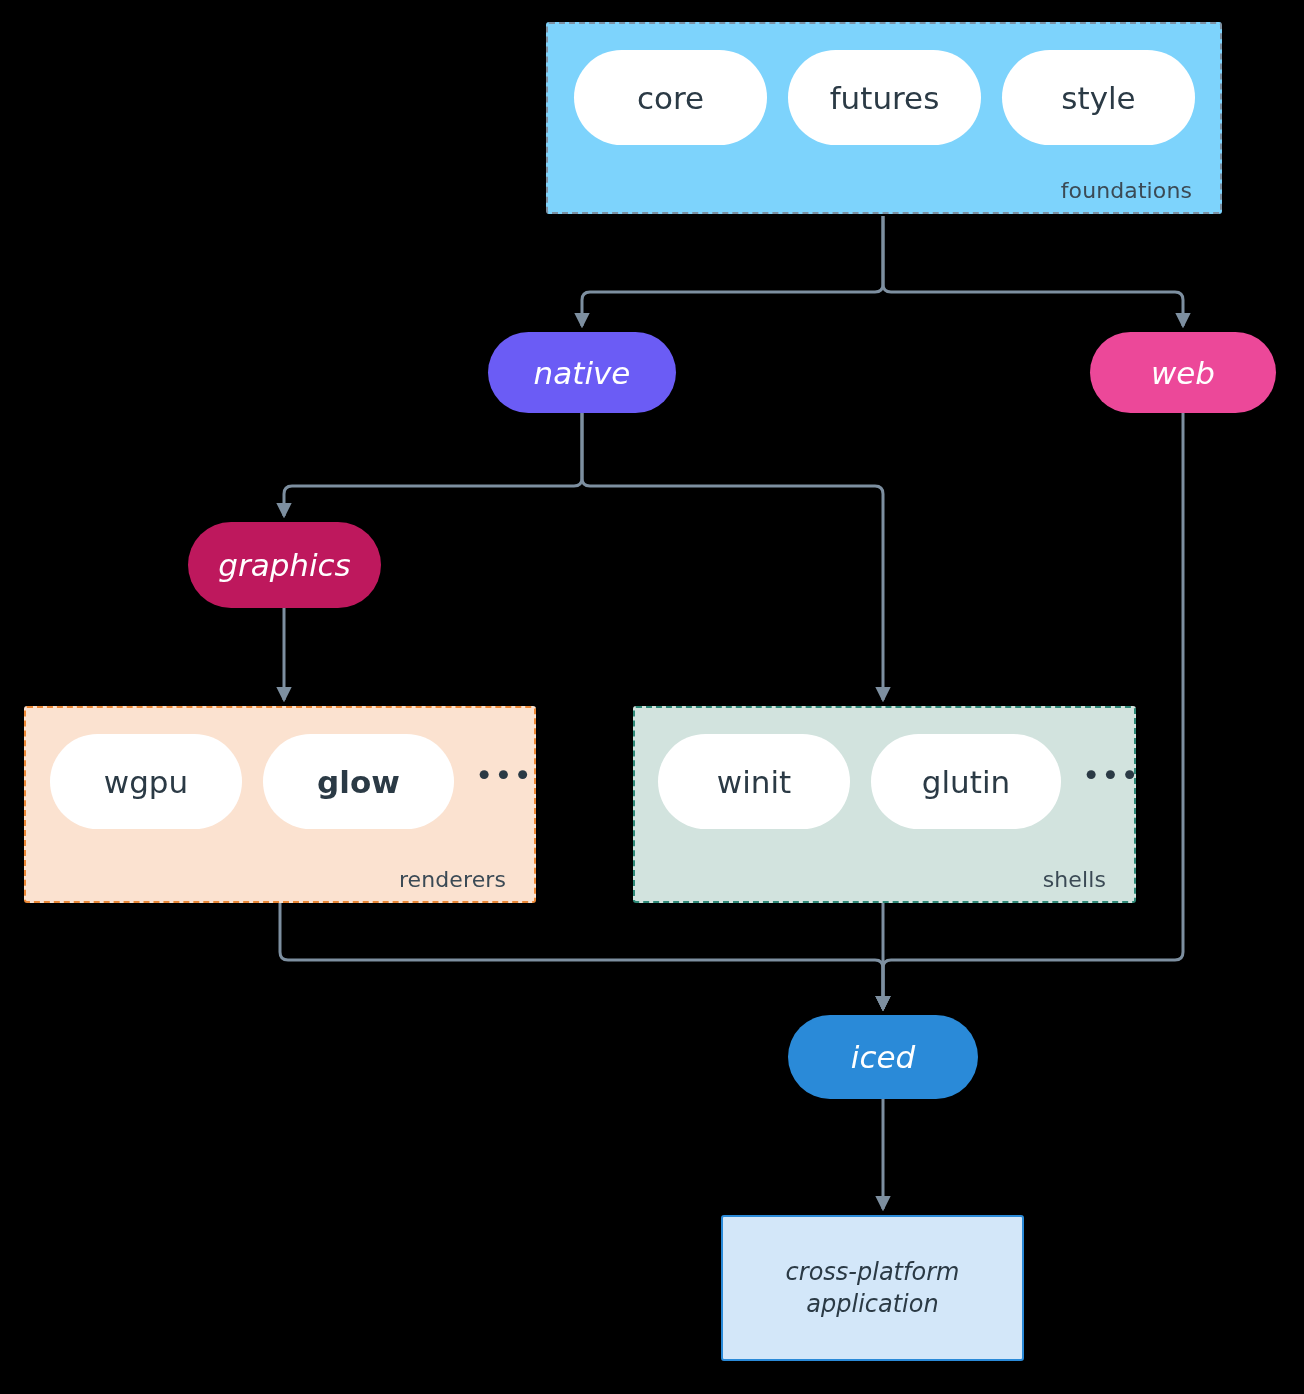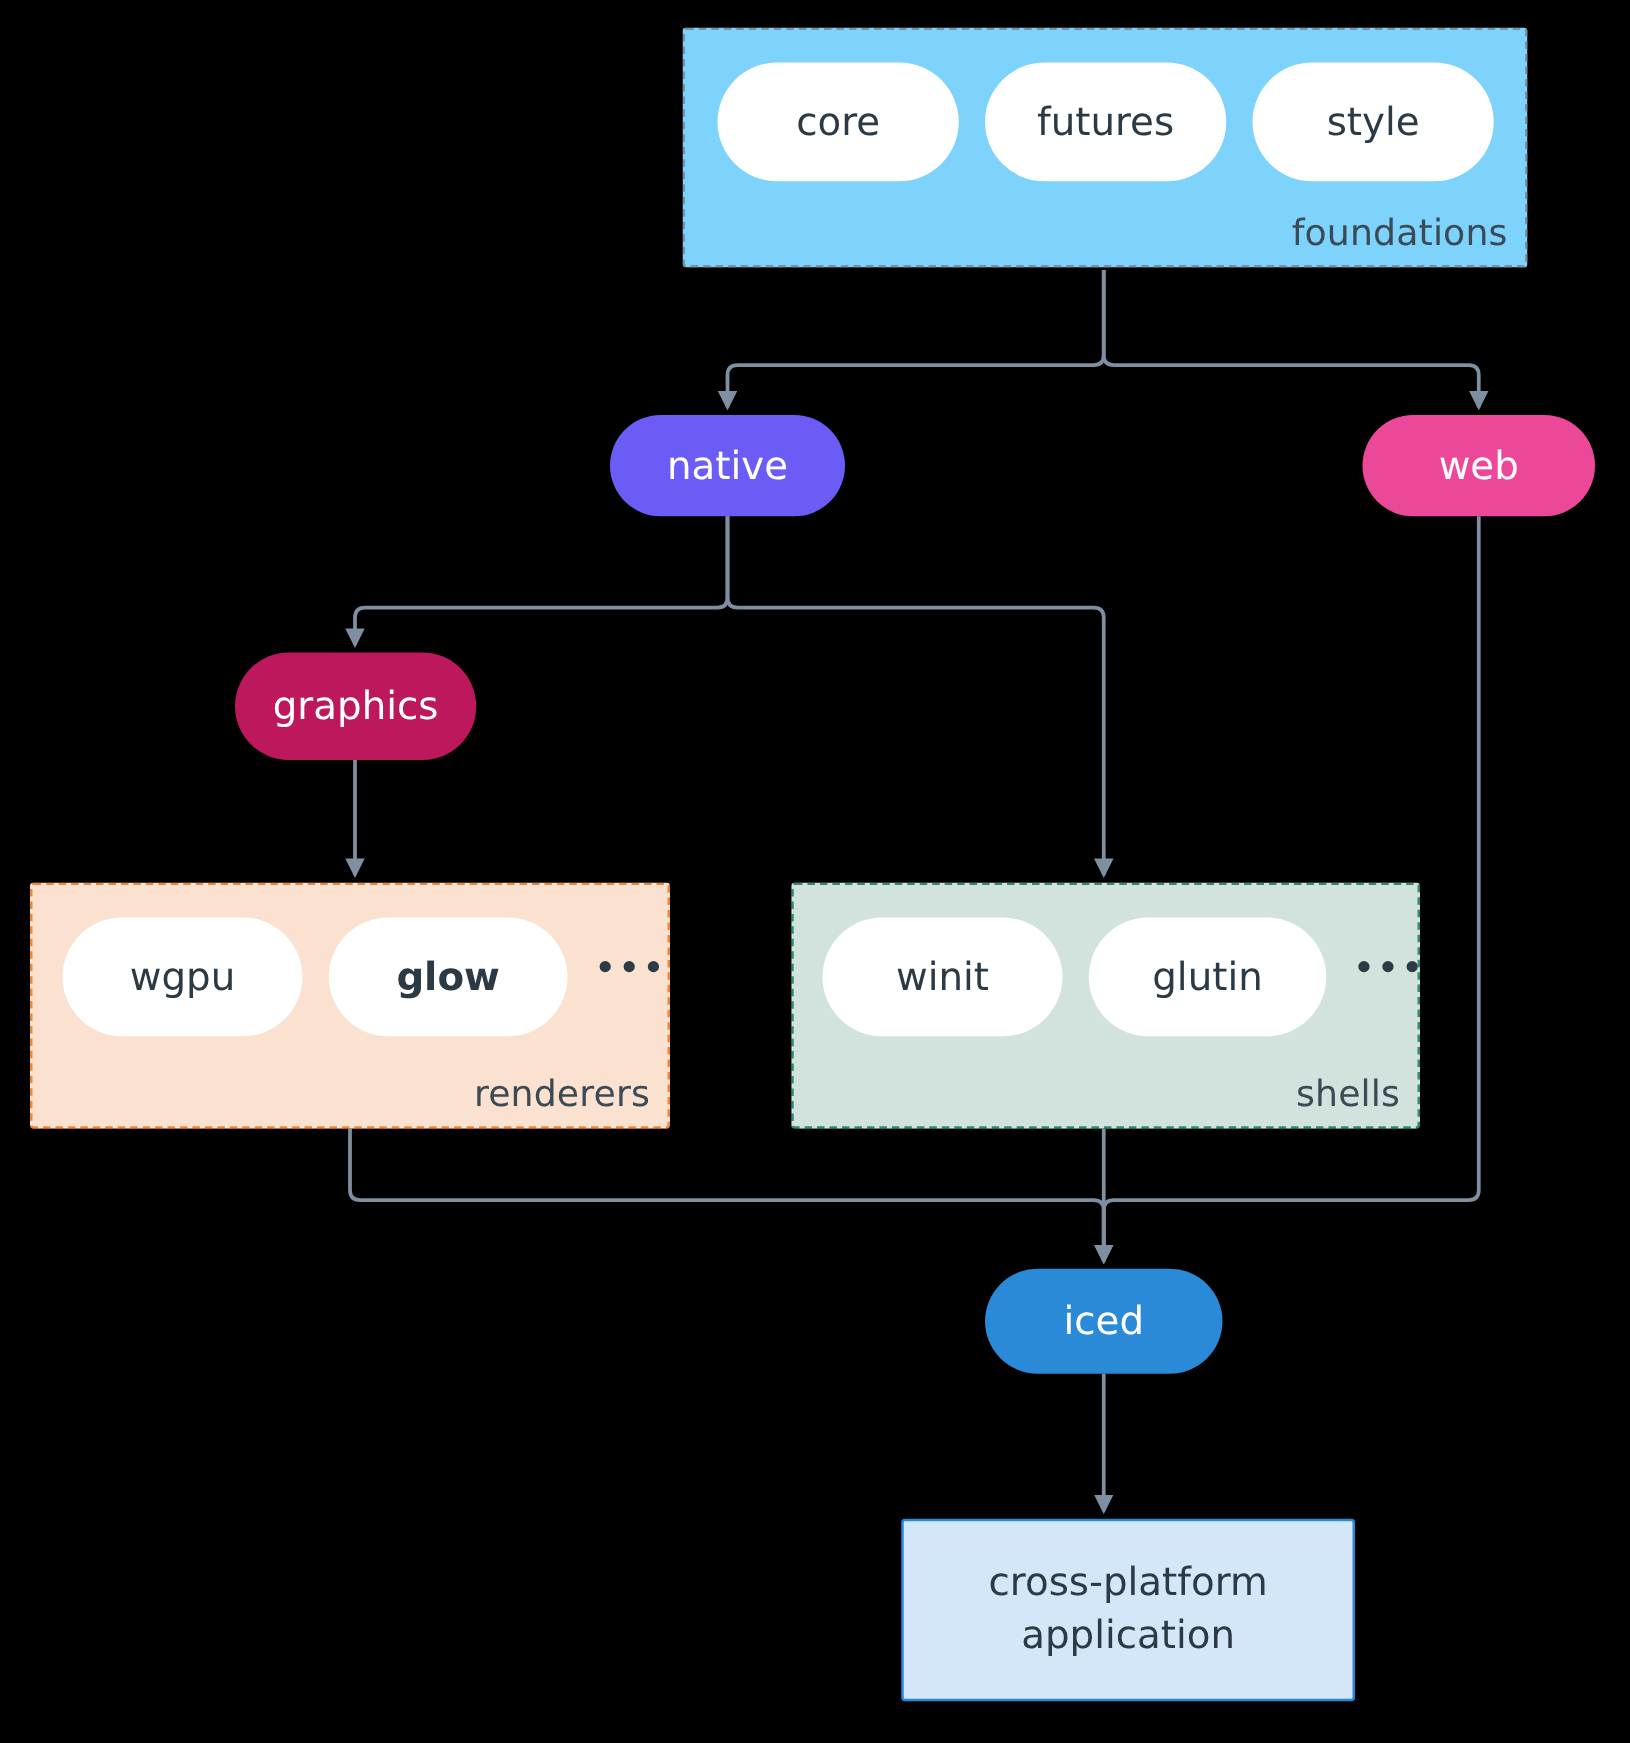--- a/index.html
+++ b/index.html
@@ -26,23 +26,23 @@
     pointer-events: none;
   }
 
   
   .group {
     position: absolute;
     box-sizing: border-box;
   }
   .group-label {
     position: absolute;
-    right: 14px;
+    right: 28px;
     bottom: 9px;
-    font-size: 29px;
+    font-size: 22px;
     color: #3b4a55;
     letter-spacing: 0.1px;
     white-space: nowrap;
   }
   .pill-row {
     position: absolute;
     display: flex;
     align-items: center;
   }
 
@@ -115,20 +115,21 @@
 
   
   .node {
     position: absolute;
     display: flex;
     align-items: center;
     justify-content: center;
     color: #ffffff;
     font-size: 31px;
     box-sizing: border-box;
+    font-style: italic;
   }
   #node-native {
     left: 488px; top: 332px;
     width: 188px; height: 81px;
     background: #6b5cf5;
     border-radius: 999px;
   }
   #node-web {
     left: 1090px; top: 332px;
     width: 186px; height: 81px;
@@ -142,26 +143,26 @@
     border-radius: 999px;
   }
   #node-iced {
     left: 788px; top: 1015px;
     width: 190px; height: 84px;
     background: #2a8ad8;
     border-radius: 999px;
   }
   #node-app {
     left: 721px; top: 1215px;
-    width: 363px; height: 146px;
+    width: 303px; height: 146px;
     background: #d3e7f9;
     border: 2px solid #2a8ad8;
     border-radius: 3px;
     color: #2b3a45;
-    font-size: 31px;
+    font-size: 24px;
     flex-direction: column;
     line-height: 1.35;
     text-align: center;
   }
 </style>
 </head>
 <body>
 
 <div id="canvas">
 

